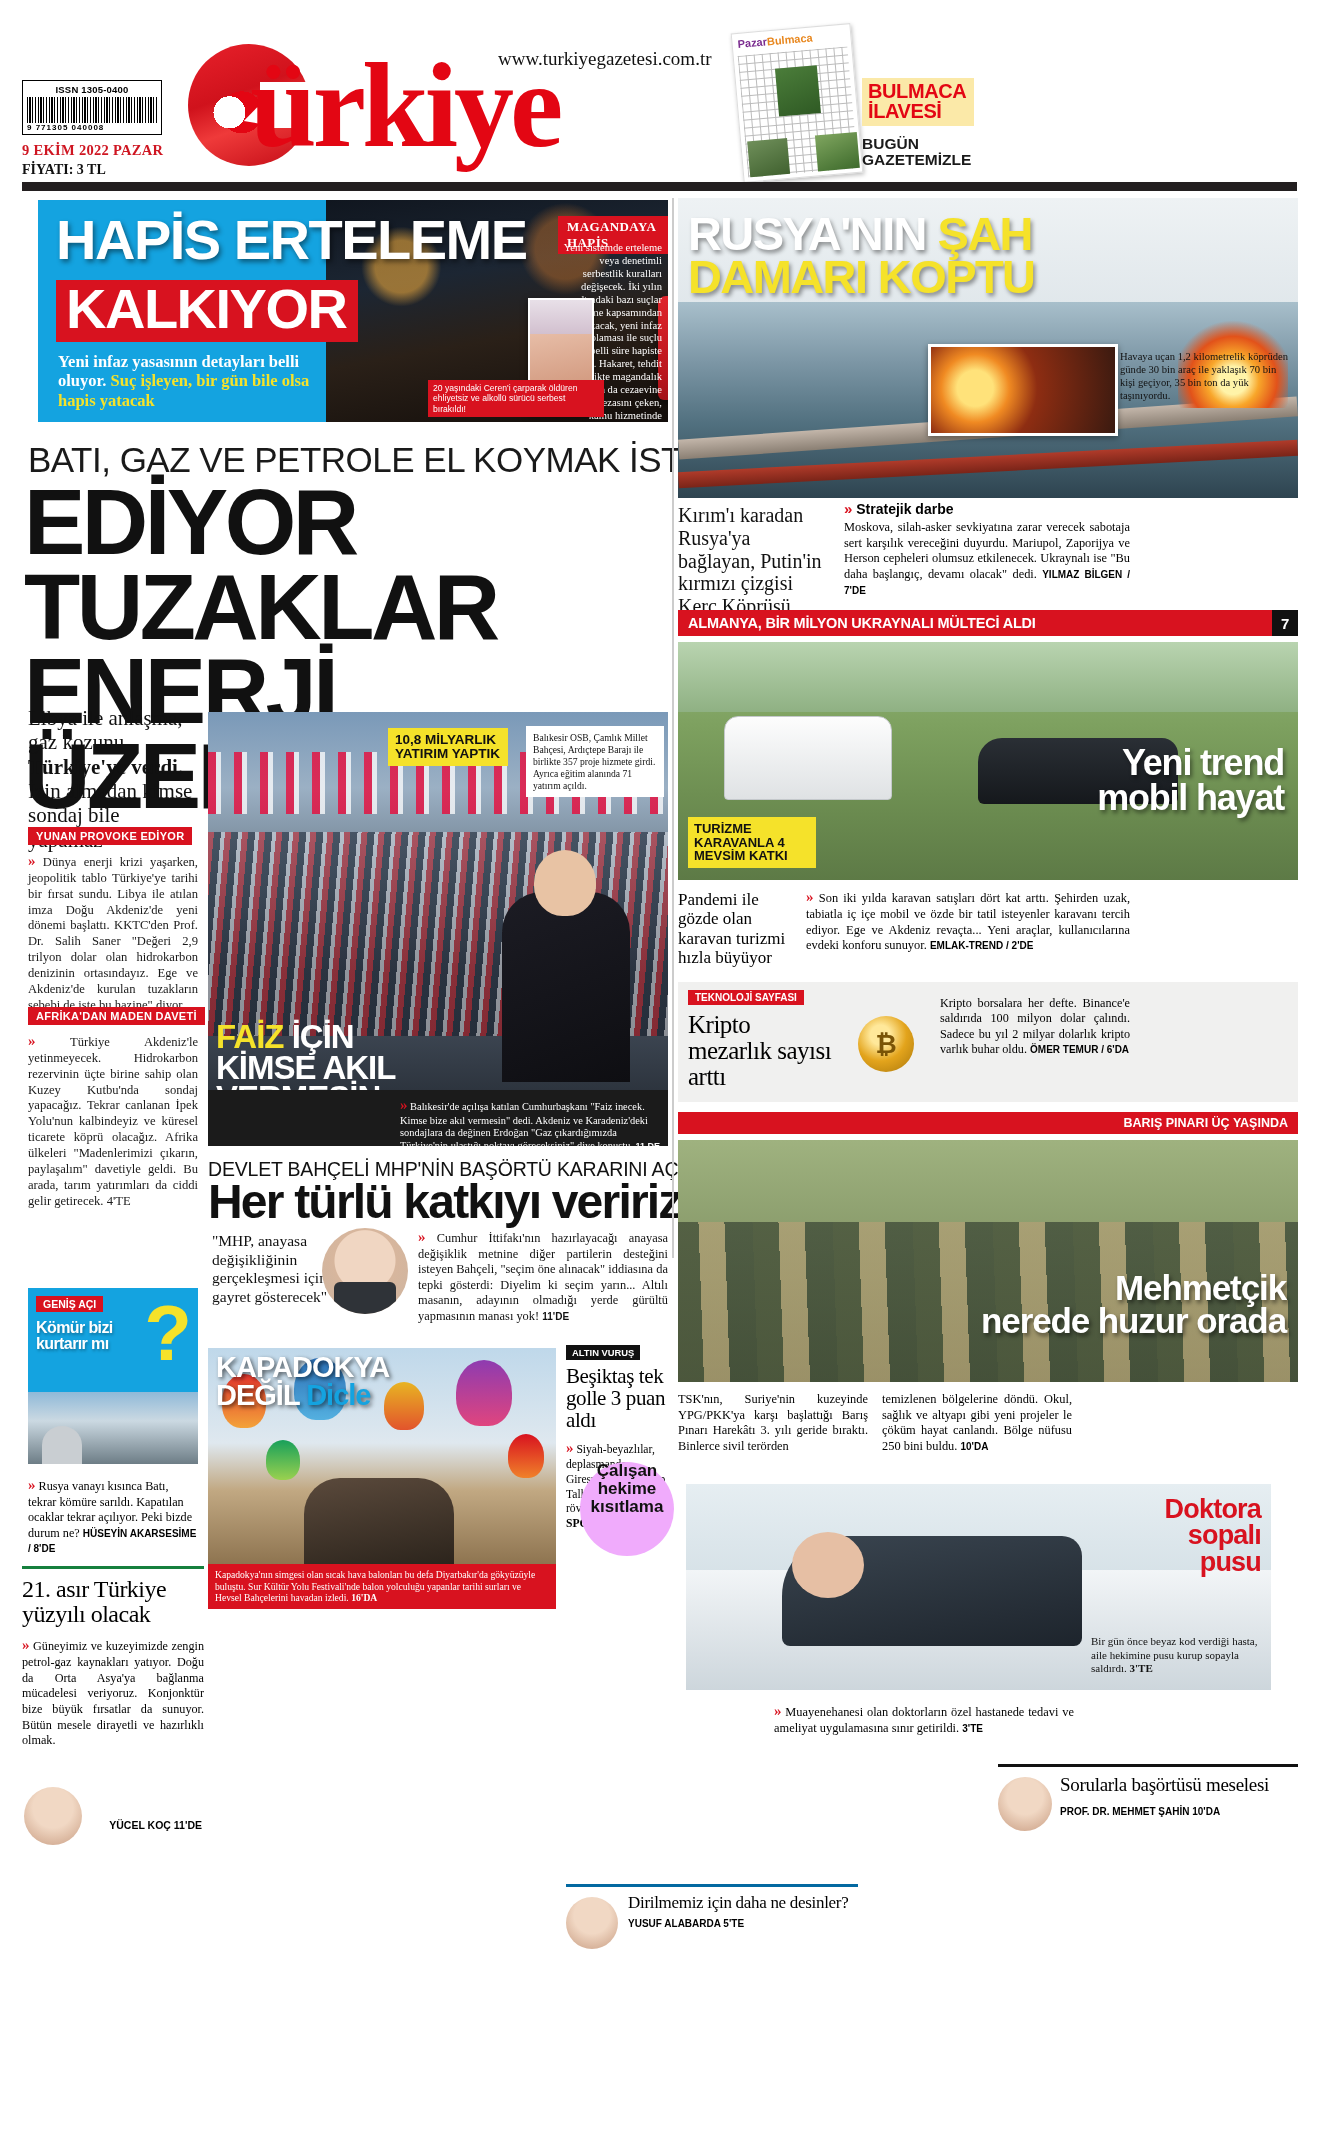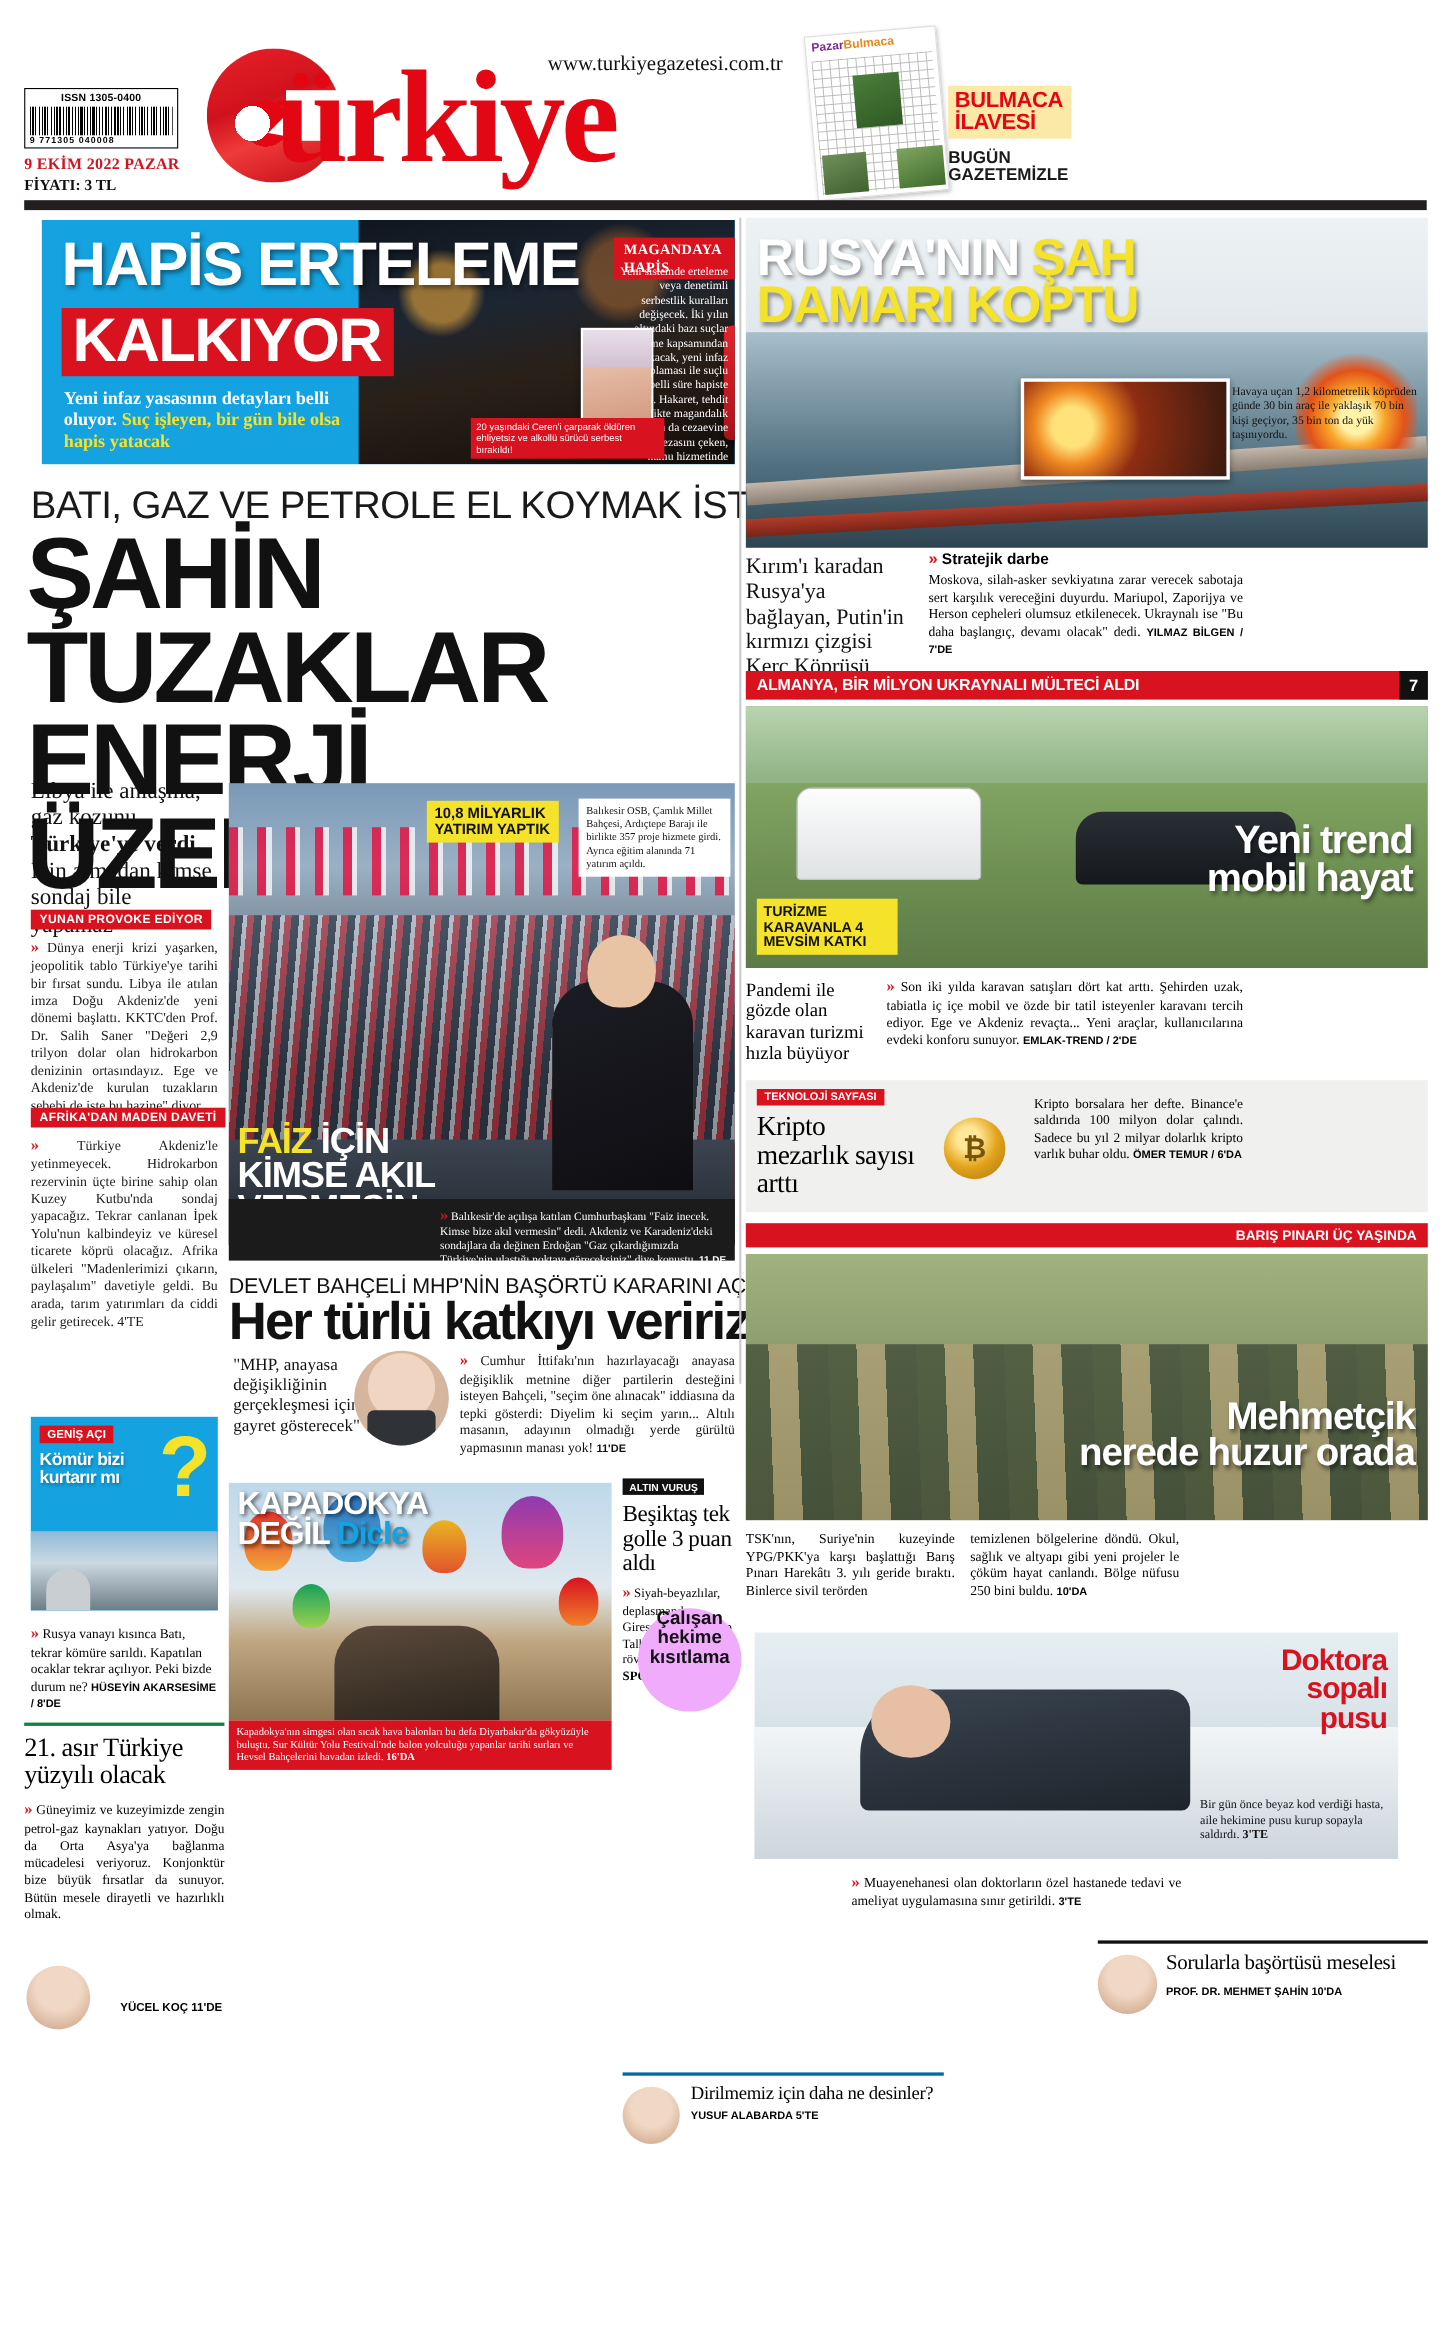--- a/index.html
+++ b/index.html
@@ -310,21 +310,21 @@
     <div class="magtext">
       <span>Yeni sistemde erteleme veya denetimli serbestlik kuralları değişecek. İki yılın altındaki bazı suçlar erteleme kapsamından çıkacak, yeni infaz hesaplaması ile suçlu belli süre hapiste kalacak. Hakaret, tehdit ve trafikte magandalık yapan da cezaevine girecek. Cezasını çeken, kamu hizmetinde rehabilite edilecek.</span>
       
     </div>
     <div class="girl"></div>
     <div class="capt">20 yaşındaki Ceren'i çarparak öldüren ehliyetsiz ve alkollü sürücü serbest bırakıldı!</div>
   </div>
 
   <div class="kicker-main">BATI, GAZ VE PETROLE EL KOYMAK İSTİYOR</div>
   <div class="bighead">
-    <span>ŞAHİN TUZAKLAR</span>
+    <span>EDİYOR TUZAKLAR</span>
     <span>ENERJİ ÜZERİNE</span>
   </div>
 
   <div class="deck">
     <span>Libya ile anlaşma, gaz kozunu </span><b>Türkiye'ye verdi.</b><span> İzin almadan kimse sondaj bile yapamaz</span>
   </div>
 
   <div style="position:absolute;left:28px;top:826px;">
     <span class="secbadge">YUNAN PROVOKE EDİYOR</span>
   </div>

